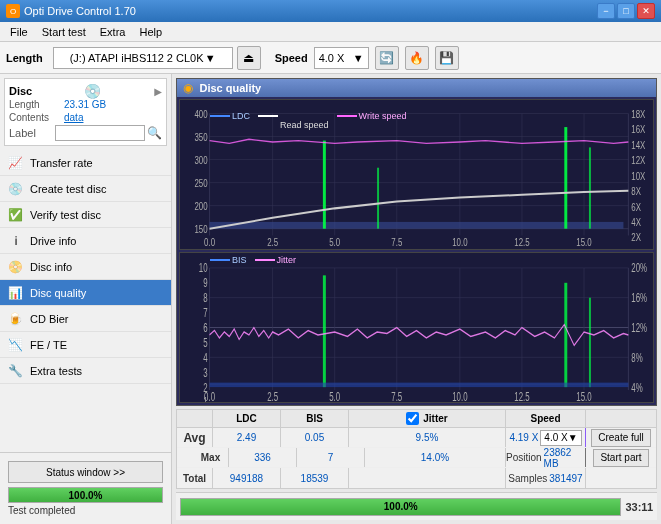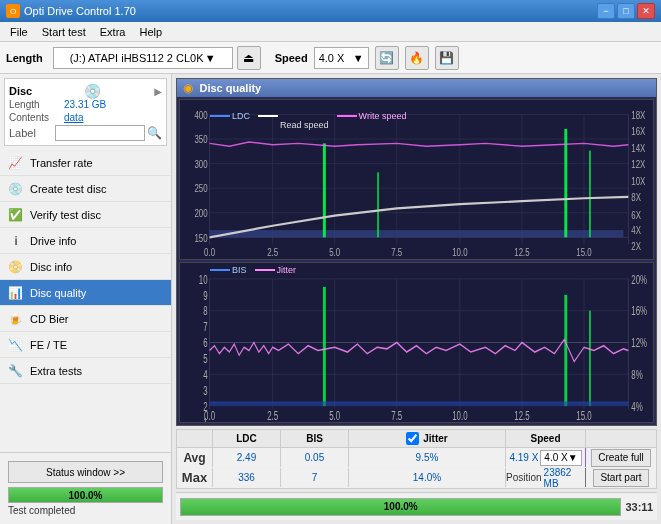--- a/index.html
+++ b/index.html
@@ -567,33 +567,44 @@
             <span>4.0 X</span>
               <span>▼</span>
           </div>
         </div>
         <div style="width:70px; height:100%; display:flex; align-items:center; justify-content:center;">
           <button style="height:18px; font-size:10px; padding:0 6px; background:#e8e8e8; border:1px solid #aaa; cursor:pointer; white-space:nowrap;">Create full</button>
         </div>
       </div>
 
       <div style="display:flex; height:20px; align-items:center; border-bottom:1px solid #eee;">
-        <div style="width:36px; border-right:1px solid #ccc; height:100%; display:flex; align-items:center; justify-content:center; font-size:13px; font-weight:bold; color:#333;">Max</div>
+        <div style="width:36px; border-right:1px solid #ccc; height:100%; display:flex; align-items:center; justify-content:center; font-size:10px; font-weight:bold; color:#333;margin-left:16px;">Max</div>
         <div style="width:68px; border-right:1px solid #ccc; height:100%; display:flex; align-items:center; justify-content:center; font-size:10px; color:#0055bb;">336</div>
         <div style="width:68px; border-right:1px solid #ccc; height:100%; display:flex; align-items:center; justify-content:center; font-size:10px; color:#0055bb;">7</div>
         <div style="flex:1; border-right:1px solid #ccc; height:100%; display:flex; align-items:center; justify-content:center; font-size:10px; color:#0055bb;">14.0%</div>
         <div style="width:80px; border-right:1px solid #737373; height:100%; display:flex; align-items:center; justify-content:center; gap:2px; font-size:10px;">
           <span style="color:#333;">Position</span>
           <span style="color:#0055bb;">23862 MB</span>
         </div>
         <div style="width:70px; height:100%; display:flex; align-items:center; justify-content:center;">
           <button style="height:18px; font-size:10px; padding:0 6px; background:#e8e8e8; border:1px solid #aaa; cursor:pointer; white-space:nowrap;">Start part</button>
         </div>
       </div>
 
+      <div style="display:flex; height:20px; align-items:center;">
+        <div style="width:36px; border-right:1px solid #ccc; height:100%; display:flex; align-items:center; justify-content:center; font-size:10px; font-weight:bold; color:#333;">Total</div>
+        <div style="width:68px; border-right:1px solid #ccc; height:100%; display:flex; align-items:center; justify-content:center; font-size:10px; color:#0055bb;">949188</div>
+        <div style="width:68px; border-right:1px solid #ccc; height:100%; display:flex; align-items:center; justify-content:center; font-size:10px; color:#0055bb;">18539</div>
+        <div style="flex:1; border-right:1px solid #ccc; height:100%; display:flex; align-items:center; justify-content:center; font-size:10px;"></div>
+        <div style="width:80px; border-right:1px solid #ccc; height:100%; display:flex; align-items:center; justify-content:center; gap:2px; font-size:10px;">
+          <span style="color:#333;">Samples</span>
+          <span style="color:#0055bb;">381497</span>
+        </div>
+        <div style="width:70px; height:100%;"></div>
+      </div>
     </div>
 
     <div class="bottom-bar">
       <div class="bottom-progress">
         <div class="bottom-progress-fill" style="width:100%;"></div>
         <div class="bottom-progress-text">100.0%</div>
       </div>
       <span class="bottom-time">33:11</span>
     </div>
   </div>

